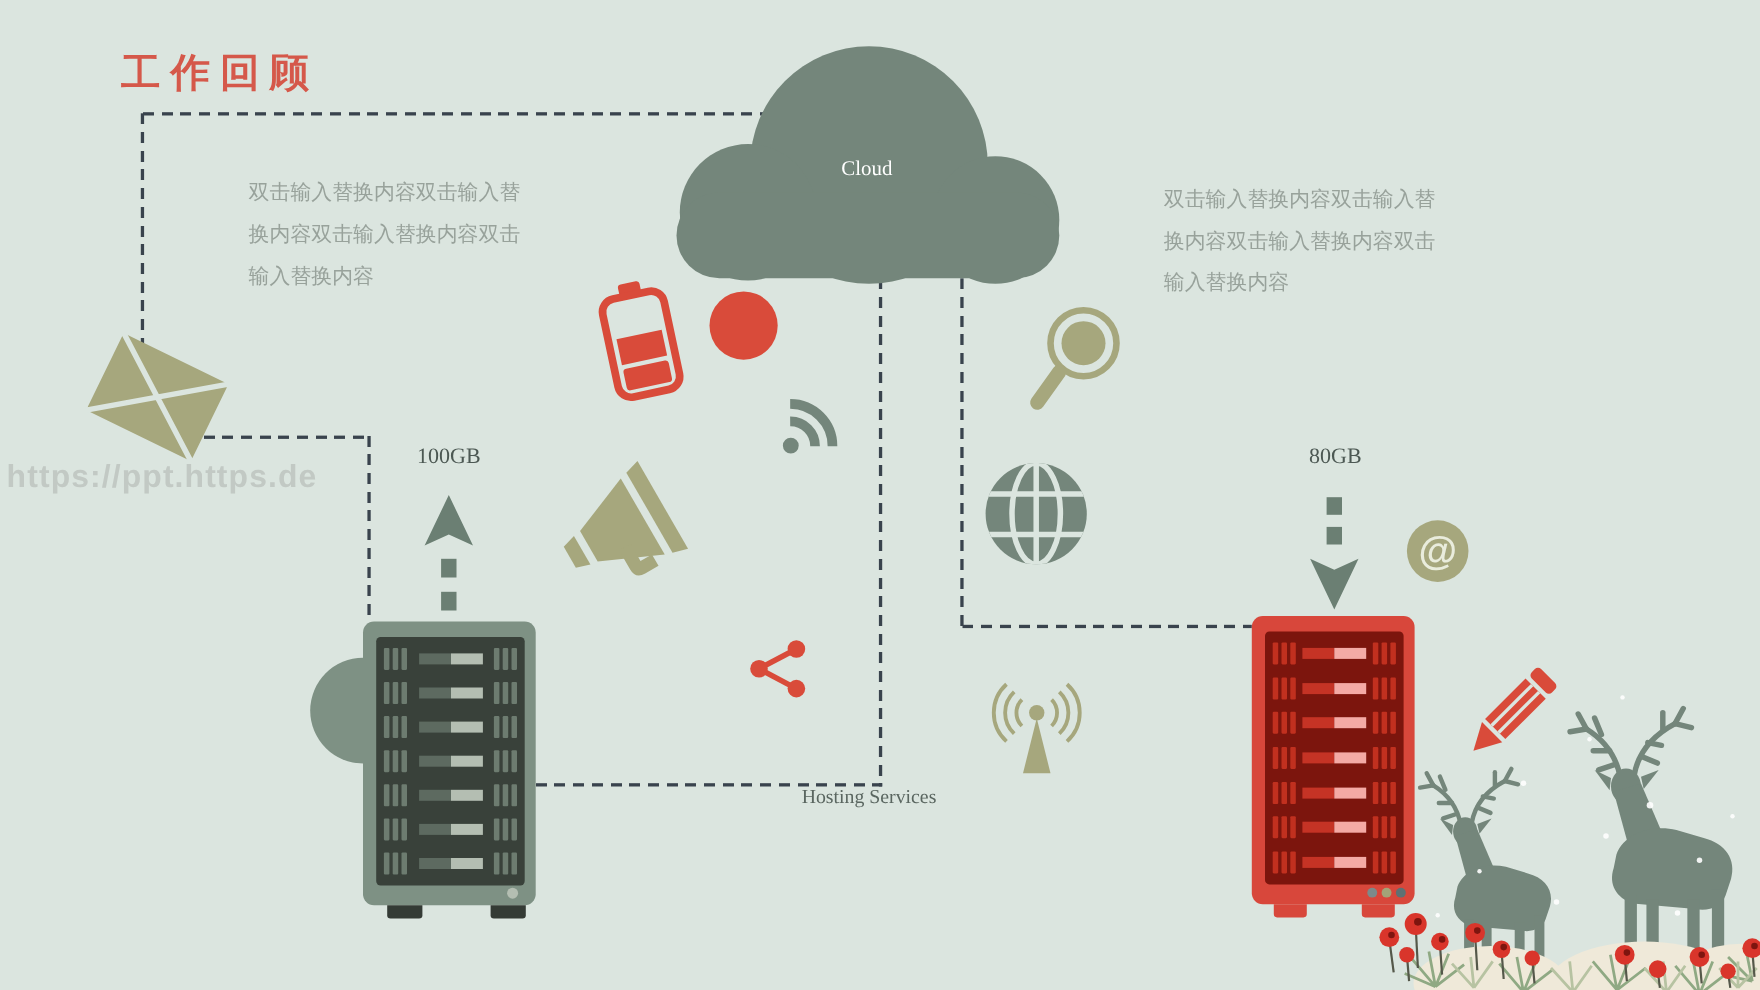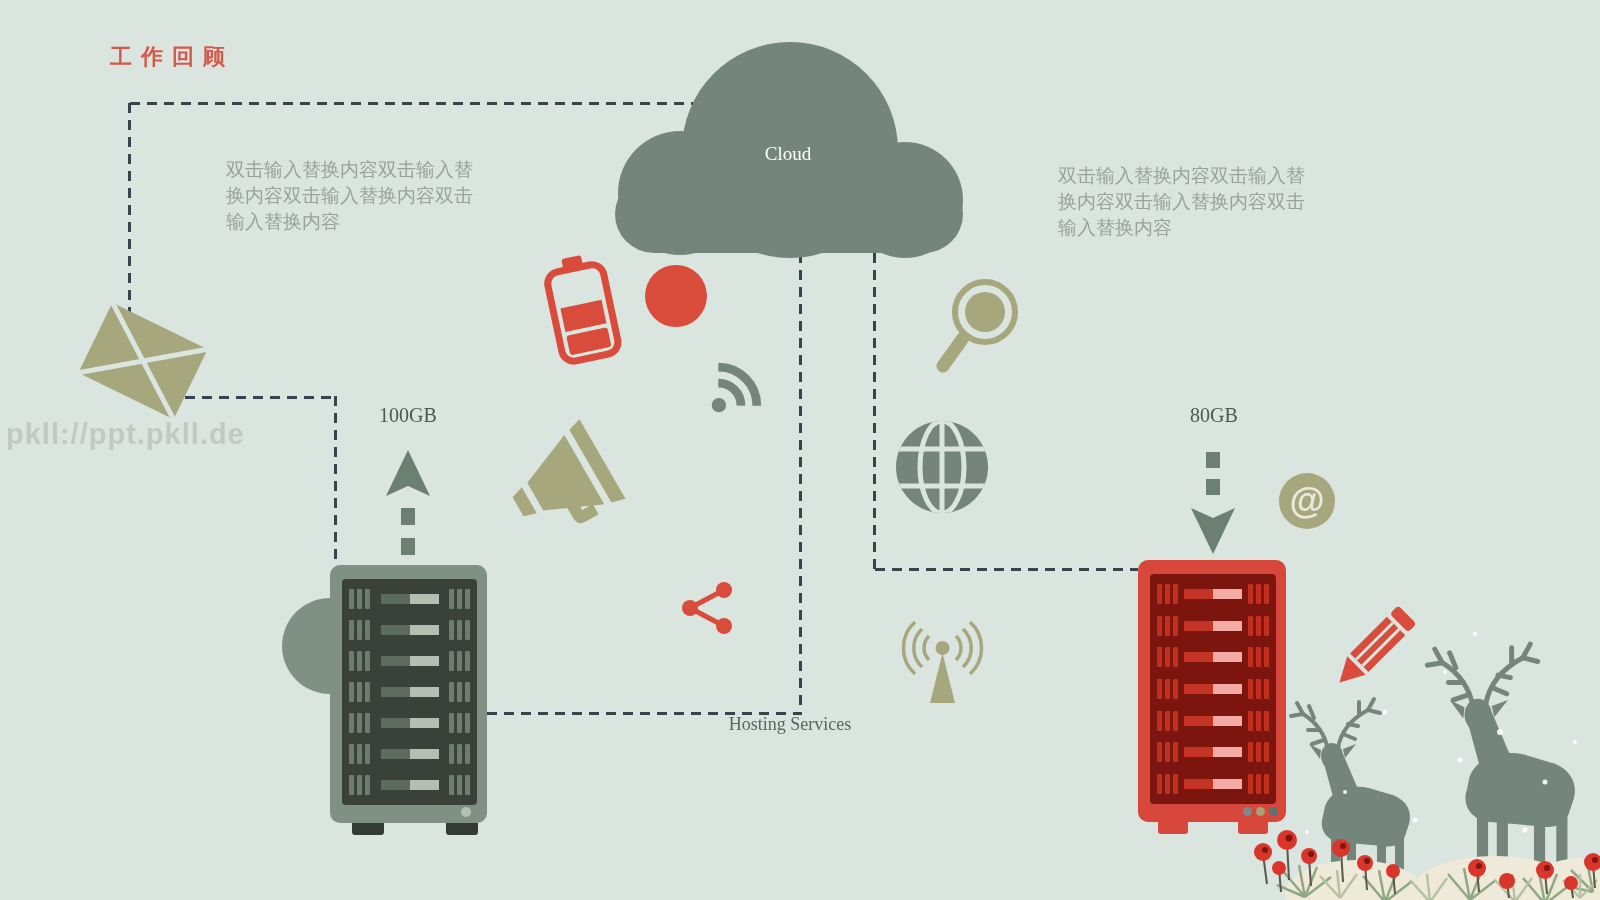--- a/index.html
+++ b/index.html
@@ -5,22 +5,22 @@
   html,body{margin:0;padding:0;background:#c8d2cc;}
   .stage{position:relative;width:1600px;height:900px;background:#dbe5df;overflow:hidden;
          font-family:"Liberation Sans","DejaVu Sans",sans-serif;}
   .abs{position:absolute;}
 
   
   .dash-h{position:absolute;height:3px;background:repeating-linear-gradient(90deg,#39434d 0 10px,transparent 10px 17px);}
   .dash-v{position:absolute;width:3px;background:repeating-linear-gradient(180deg,#39434d 0 10px,transparent 10px 17px);}
 
   .title{left:110px;top:42px;font-family:"Liberation Serif","DejaVu Serif",serif;
-         font-size:22px;font-weight:700;letter-spacing:9px;color:#d5584a;}
-  .note{width:268px;font-size:19px;line-height:26px;color:#98a29b;white-space:pre-line;}
+         font-size:36px;font-weight:700;letter-spacing:9px;color:#d5584a;}
+  .note{width:268px;font-size:19px;line-height:38px;color:#98a29b;white-space:pre-line;}
   .note-left{left:226px;top:157px;}
   .note-right{left:1058px;top:163px;}
   .watermark{left:6px;top:418px;font-size:29px;font-weight:700;letter-spacing:1px;color:#c2c9c4;}
 
   .cloud-label{left:738px;top:143px;width:100px;text-align:center;color:#ffffff;
                font-family:"Liberation Serif","DejaVu Serif",serif;font-size:19px;font-weight:400;}
   .cap-label{font-family:"Liberation Serif","DejaVu Serif",serif;font-size:20px;color:#4c5853;text-align:center;}
   .hosting-label{left:700px;top:714px;width:180px;text-align:center;
                  font-family:"Liberation Serif","DejaVu Serif",serif;font-size:18px;color:#5a6660;}
 
@@ -79,21 +79,21 @@
   </svg>
   <div class="abs cloud-label">Cloud</div>
 
   <div class="abs note note-left">双击输入替换内容双击输入替
 换内容双击输入替换内容双击
 输入替换内容</div>
   <div class="abs note note-right">双击输入替换内容双击输入替
 换内容双击输入替换内容双击
 输入替换内容</div>
 
-  <div class="abs watermark">pkll://ppt.pkll.de</div>
+  <div class="abs watermark">https://ppt.https.de</div>
 
   <svg class="abs" style="left:90px;top:322px;transform:rotate(26deg);" width="106" height="78" viewBox="0 0 106 78">
     <rect x="0" y="0" width="106" height="78" rx="4" fill="#a6a77d"></rect>
     <path d="M0,0 L106,78 M106,0 L0,78" stroke="#dbe5df" stroke-width="5" fill="none"></path>
   </svg>
 
   <svg class="abs" style="left:550px;top:256px;transform:rotate(-12deg);" width="64" height="106" viewBox="0 0 64 106">
     <rect x="22" y="0" width="20" height="12" rx="3" fill="#d94b3a"></rect>
     <rect x="3.5" y="11.5" width="57" height="91" rx="12" fill="none" stroke="#d94b3a" stroke-width="7"></rect>
     <rect x="11" y="48" width="42" height="24" fill="#d94b3a"></rect>

